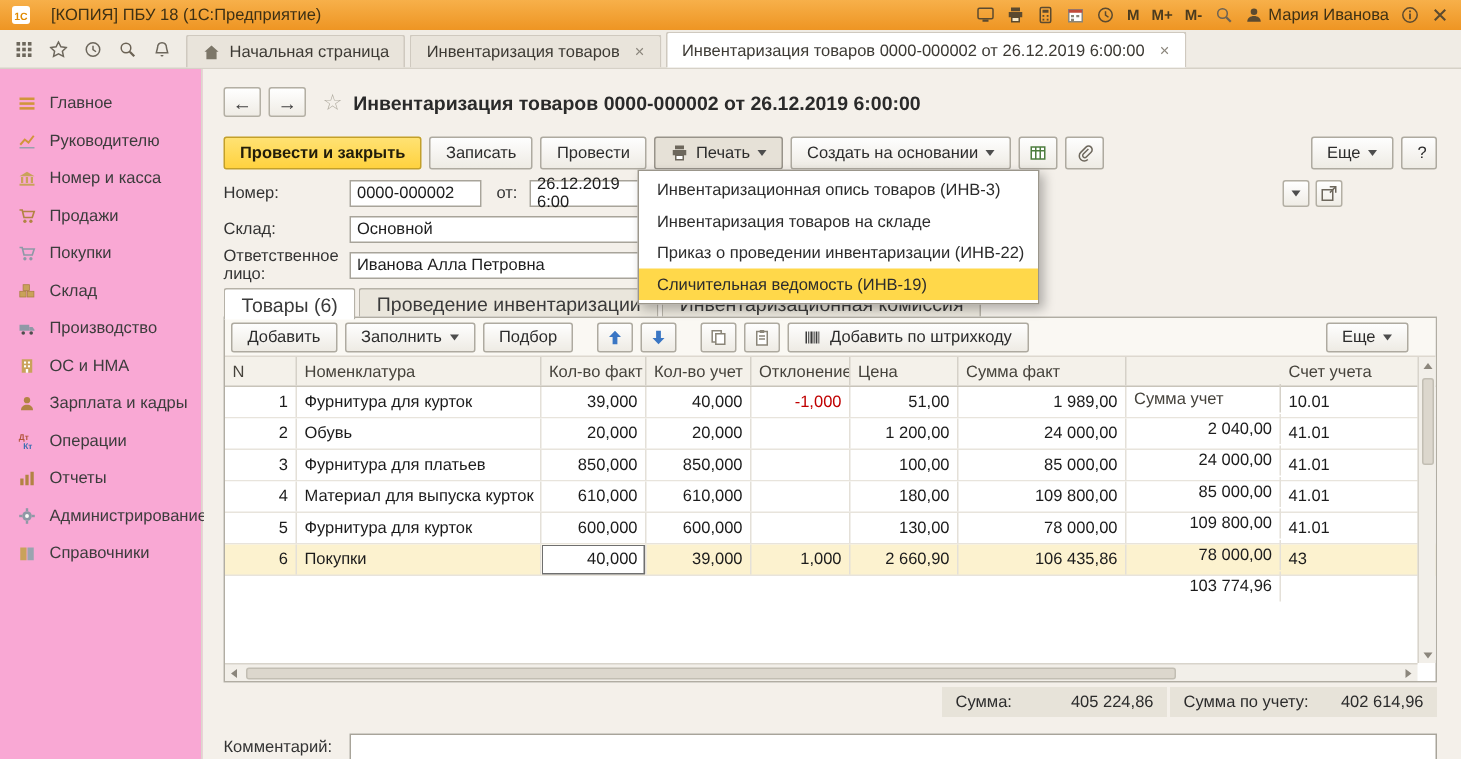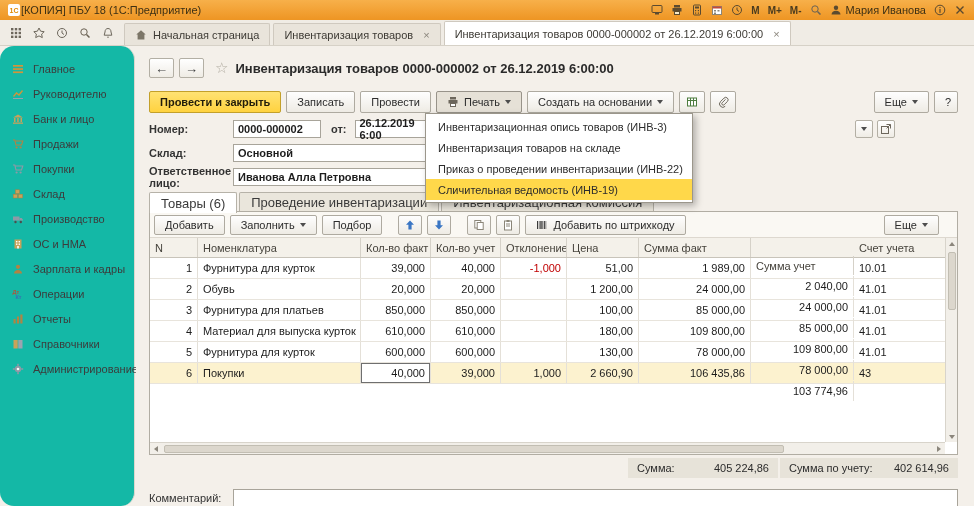--- a/index.html
+++ b/index.html
@@ -1,58 +1,58 @@
 <!DOCTYPE html>
 <html><head>
 <meta charset="utf-8">
 <style>
   *{margin:0;padding:0;box-sizing:border-box;}
   html,body{background:#ddd;}
   body{font-family:"Liberation Sans","DejaVu Sans",sans-serif;}
   .screen{position:relative;width:974px;height:506px;background:#f4f0ea;overflow:hidden;font-size:11px;color:#333;}
 
   
-  .titlebar{position:absolute;top:0;left:0;right:0;height:20px;background:linear-gradient(#f7b04a,#ee9523);display:flex;align-items:center;padding:0 8px;gap:1px;color:#42351c;}
+  .titlebar{position:absolute;top:0;left:0;right:0;height:20px;background:linear-gradient(#f7b04a,#ee9523);display:flex;align-items:center;padding:0 8px;gap:14px;color:#42351c;}
   .titlebar .app-title{font-size:11px;color:#3d3014;white-space:nowrap;}
   .tb-right{margin-left:auto;display:flex;align-items:center;gap:8px;}
   .mem{font-size:10px;font-weight:bold;color:#4a3b1f;cursor:default;}
   .tb-user{display:flex;align-items:center;gap:4px;font-size:11px;color:#3d3014;}
   .ic{display:inline-flex;width:12px;height:12px;align-items:center;justify-content:center;flex:none;}
   .ic svg{display:block;}
 
   
   .tabbar{position:absolute;top:20px;left:0;right:0;height:26px;background:#f0ece5;border-bottom:1px solid #d6d1c7;display:flex;align-items:flex-end;}
   .tab-icons{display:flex;align-items:center;gap:11px;padding:0 10px 6px 10px;}
   .tab{height:22px;display:flex;align-items:center;gap:6px;padding:0 10px;border:1px solid #cfc9bf;border-bottom:none;background:#e9e4db;font-size:11px;color:#3d3a34;border-radius:2px 2px 0 0;margin-right:3px;white-space:nowrap;cursor:pointer;}
   .tab.active{background:#fff;height:24px;}
   .tab .x{color:#8a857b;font-size:11px;margin-left:4px;cursor:pointer;}
 
   
-  .sidebar{position:absolute;top:46px;left:0;width:135px;bottom:0;background:#14b8a6;border-right:1px solid #dcd7cd;padding-top:10px;border-radius:14px;}
+  .sidebar{position:absolute;top:46px;left:0;width:135px;bottom:0;background:#f9a8d4;border-right:1px solid #dcd7cd;padding-top:10px;}
   .side-item{display:flex;align-items:center;gap:9px;height:25px;padding:0 6px 0 12px;font-size:11px;color:#3c3c3c;cursor:pointer;white-space:nowrap;}
 
   
   .main{position:absolute;top:46px;left:136px;right:0;bottom:0;background:#f4f0ea;}
 
   .doc-header{position:absolute;top:10px;left:13px;right:16px;height:24px;display:flex;align-items:center;gap:5px;}
   .nav-btn{width:25px;height:20px;border:1px solid #b3afa4;background:linear-gradient(#ffffff,#efece5);display:flex;align-items:center;justify-content:center;color:#3f3f3f;border-radius:2px;font-size:13px;cursor:pointer;}
   .fav-star{color:#b3aea3;font-size:15px;margin:0 2px 0 6px;cursor:pointer;}
   .doc-title{font-size:13px;font-weight:bold;color:#2a2a2a;white-space:nowrap;}
 
   .toolbar{position:absolute;top:44px;left:13px;right:16px;height:24px;display:flex;align-items:center;gap:5px;}
   .btn{height:22px;border:1px solid #aeaaa0;background:linear-gradient(#fefefe,#eeebe4);border-radius:2px;padding:0 10px;font-size:11px;display:inline-flex;align-items:center;gap:5px;color:#2c2c2c;cursor:pointer;white-space:nowrap;}
   .btn.primary{background:linear-gradient(#ffe273,#ffd23f);border-color:#c3a02a;font-weight:bold;color:#221d0a;}
   .btn.open{background:#e6e1d7;border-color:#98938a;}
   .icon-btn{width:26px;height:22px;border:1px solid #aeaaa0;background:linear-gradient(#fefefe,#eeebe4);border-radius:2px;display:inline-flex;align-items:center;justify-content:center;cursor:pointer;}
   .caret{width:0;height:0;border-left:3.5px solid transparent;border-right:3.5px solid transparent;border-top:4px solid #4d4d4d;}
   .toolbar-right{margin-left:auto;display:flex;gap:5px;}
   .help-btn{width:24px;}
 
   
-  .fields{position:absolute;top:74px;left:13px;right:16px;font-weight:bold;}
+  .fields{position:absolute;top:74px;left:13px;right:16px;}
   .frow{position:relative;display:flex;align-items:center;height:18px;margin-bottom:6px;}
   .flabel{width:84px;font-size:11px;color:#333;flex:none;}
   .finput{height:18px;border:1px solid #a8a49a;background:#fff;display:flex;align-items:center;padding:0 4px;font-size:11px;color:#1d1d1d;cursor:text;}
   .combo-arrow{margin-left:auto;width:12px;display:flex;align-items:center;justify-content:center;cursor:pointer;}
   .row1-right{position:absolute;left:706px;top:0;display:flex;gap:4px;align-items:center;}
   .mini-btn{width:18px;height:18px;border:1px solid #b3afa4;background:linear-gradient(#fff,#efece5);display:flex;align-items:center;justify-content:center;border-radius:2px;cursor:pointer;}
 
   
   .tabs2{position:absolute;top:146px;left:13px;right:16px;height:20px;display:flex;align-items:flex-end;gap:2px;}
   .t2{height:20px;padding:0 11px;display:flex;align-items:center;border:1px solid #b6b2a8;border-bottom:none;background:#eae6dc;font-size:13px;color:#3a3a3a;border-radius:2px 2px 0 0;cursor:pointer;white-space:nowrap;}
@@ -272,21 +272,21 @@
       <div class="side-item">
         <span class="ic js-icon">
           <svg width="12" height="12" viewBox="0 0 12 12">
             <path d="M1 4.5L6 1.5l5 3z" fill="#c9a25a"></path>
             <rect x="2" y="5" width="1.5" height="4" fill="#c9a25a"></rect>
             <rect x="5.2" y="5" width="1.5" height="4" fill="#c9a25a"></rect>
             <rect x="8.5" y="5" width="1.5" height="4" fill="#c9a25a"></rect>
             <rect x="1" y="9.5" width="10" height="1.3" fill="#c9a25a"></rect>
           </svg>
         </span>
-        <span>Банк и лицо</span>
+        <span>Номер и касса</span>
       </div>
       <div class="side-item">
         <span class="ic js-icon">
           <svg width="12" height="12" viewBox="0 0 12 12">
             <path d="M1 2h1.8l1.2 5h5.5l1.3-4H3.2" fill="none" stroke="#b28343" stroke-width="1.1"></path>
             <circle cx="4.6" cy="9.5" r="1.1" fill="#b28343"></circle>
             <circle cx="8.6" cy="9.5" r="1.1" fill="#b28343"></circle>
           </svg>
         </span>
         <span>Продажи</span>
@@ -365,40 +365,40 @@
               <rect x="4.9" y="3.5" width="2.2" height="7"></rect>
               <rect x="8.3" y="1.5" width="2.2" height="9"></rect>
             </g>
           </svg>
         </span>
         <span>Отчеты</span>
       </div>
       <div class="side-item">
         <span class="ic js-icon">
           <svg width="12" height="12" viewBox="0 0 12 12">
-            <rect x="1.5" y="2" width="4.2" height="8.5" fill="#c9a25a"></rect>
-            <rect x="6.3" y="2" width="4.2" height="8.5" fill="#9aa4b0"></rect>
-          </svg>
-        </span>
-        <span>Справочники</span>
-      </div>
-      <div class="side-item">
-        <span class="ic js-icon">
-          <svg width="12" height="12" viewBox="0 0 12 12">
             <g fill="#8f99a6">
               <rect x="5.2" y="0.8" width="1.6" height="2"></rect>
               <rect x="5.2" y="9.2" width="1.6" height="2"></rect>
               <rect x="0.8" y="5.2" width="2" height="1.6"></rect>
               <rect x="9.2" y="5.2" width="2" height="1.6"></rect>
             </g>
             <circle cx="6" cy="6" r="3.2" fill="#8f99a6"></circle>
             <circle cx="6" cy="6" r="1.3" fill="#fcfbf8"></circle>
           </svg>
         </span>
         <span>Администрирование</span>
+      </div>
+      <div class="side-item">
+        <span class="ic js-icon">
+          <svg width="12" height="12" viewBox="0 0 12 12">
+            <rect x="1.5" y="2" width="4.2" height="8.5" fill="#c9a25a"></rect>
+            <rect x="6.3" y="2" width="4.2" height="8.5" fill="#9aa4b0"></rect>
+          </svg>
+        </span>
+        <span>Справочники</span>
       </div>
   </div>
 
   <div class="main">
 
     <div class="doc-header">
       <span class="nav-btn">←</span>
       <span class="nav-btn">→</span>
       <span class="fav-star">☆</span>
       <span class="doc-title">Инвентаризация товаров 0000-000002 от 26.12.2019 6:00:00</span>

